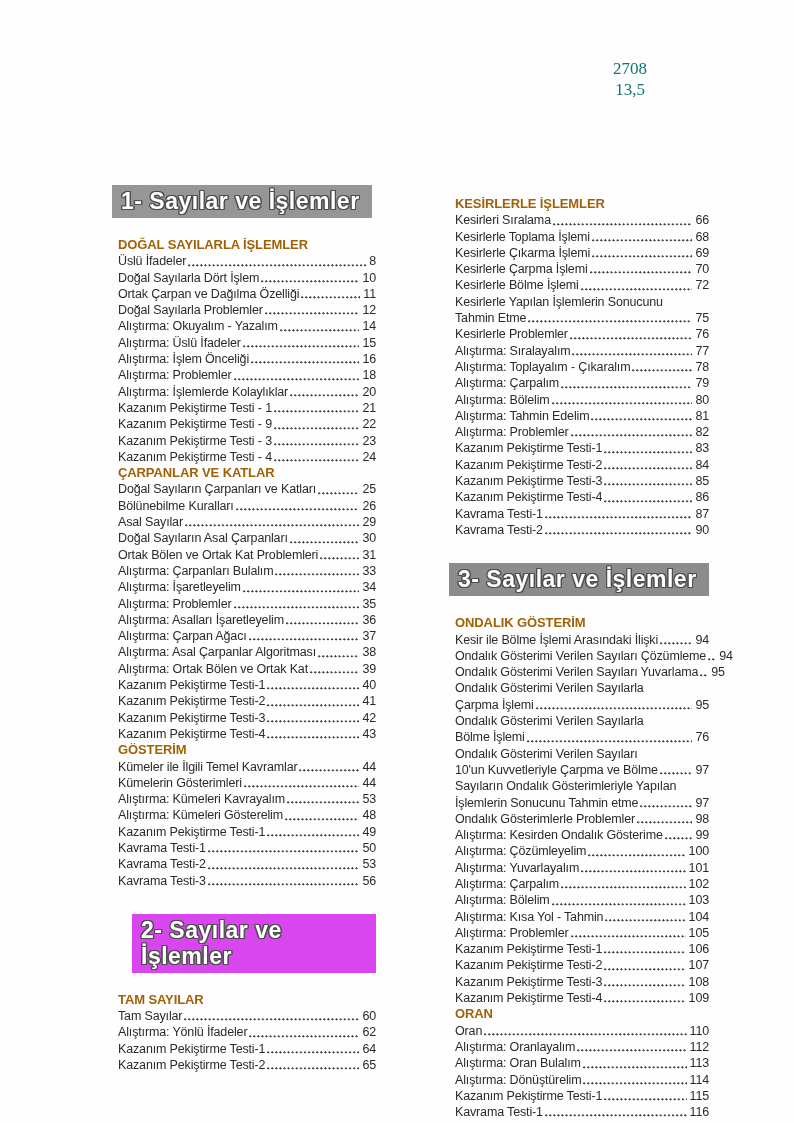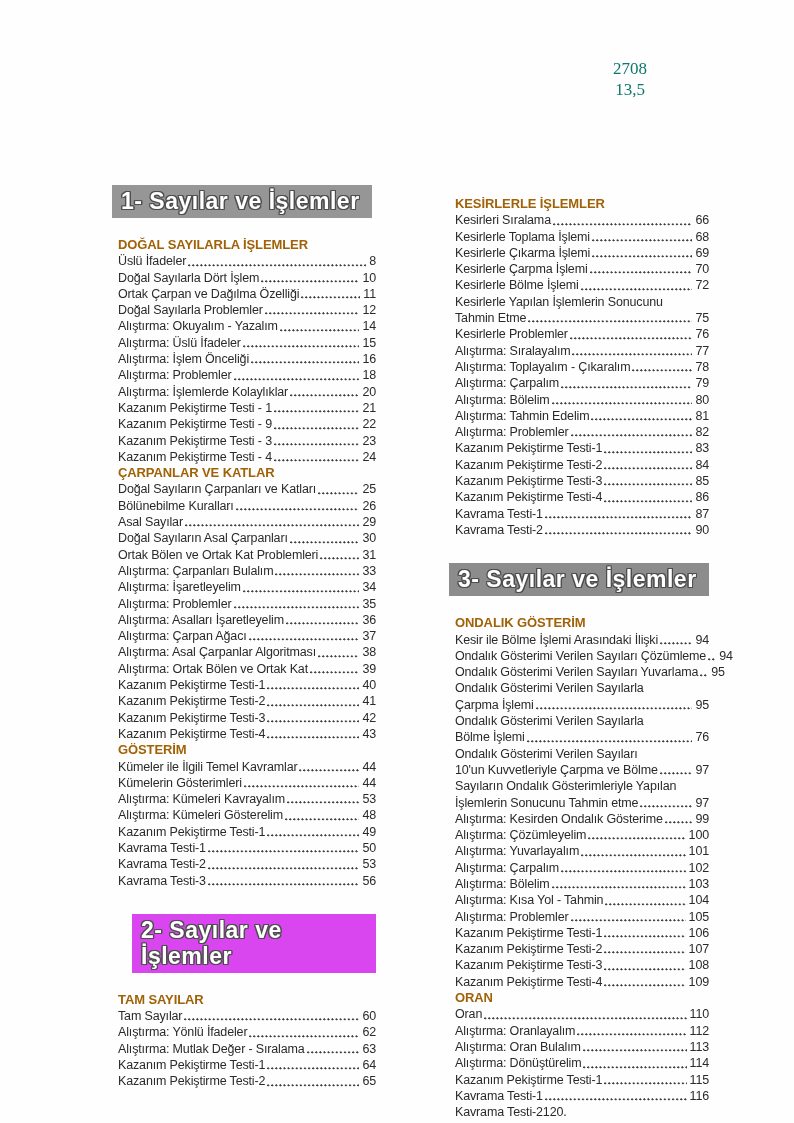--- a/index.html
+++ b/index.html
@@ -289,25 +289,20 @@
         <span class="t">Tam Sayılar</span>
         <span class="leader"></span>
         <span class="p">60</span>
       </div>
       <div class="row">
         <span class="t">Alıştırma: Yönlü İfadeler</span>
         <span class="leader"></span>
         <span class="p">62</span>
       </div>
       <div class="row">
-        <span class="t">Alıştırma: Mutlak Değer - Sıralama</span>
-        <span class="leader"></span>
-        <span class="p">63</span>
-      </div>
-      <div class="row">
         <span class="t">Kazanım Pekiştirme Testi-1</span>
         <span class="leader"></span>
         <span class="p">64</span>
       </div>
       <div class="row">
         <span class="t">Kazanım Pekiştirme Testi-2</span>
         <span class="leader"></span>
         <span class="p">65</span>
       </div>
     </div>
@@ -456,20 +451,25 @@
         <span class="leader"></span>
         <span class="p">97</span>
       </div>
       <div class="row nopage">
         <span class="t">Sayıların Ondalık Gösterimleriyle Yapılan</span>
       </div>
       <div class="row">
         <span class="t">İşlemlerin Sonucunu Tahmin etme</span>
         <span class="leader"></span>
         <span class="p">97</span>
+      </div>
+      <div class="row">
+        <span class="t">Ondalık Gösterimlerle Problemler</span>
+        <span class="leader"></span>
+        <span class="p">98</span>
       </div>
       <div class="row">
         <span class="t">Alıştırma: Kesirden Ondalık Gösterime</span>
         <span class="leader"></span>
         <span class="p">99</span>
       </div>
       <div class="row">
         <span class="t">Alıştırma: Çözümleyelim</span>
         <span class="leader"></span>
         <span class="p">100</span>

